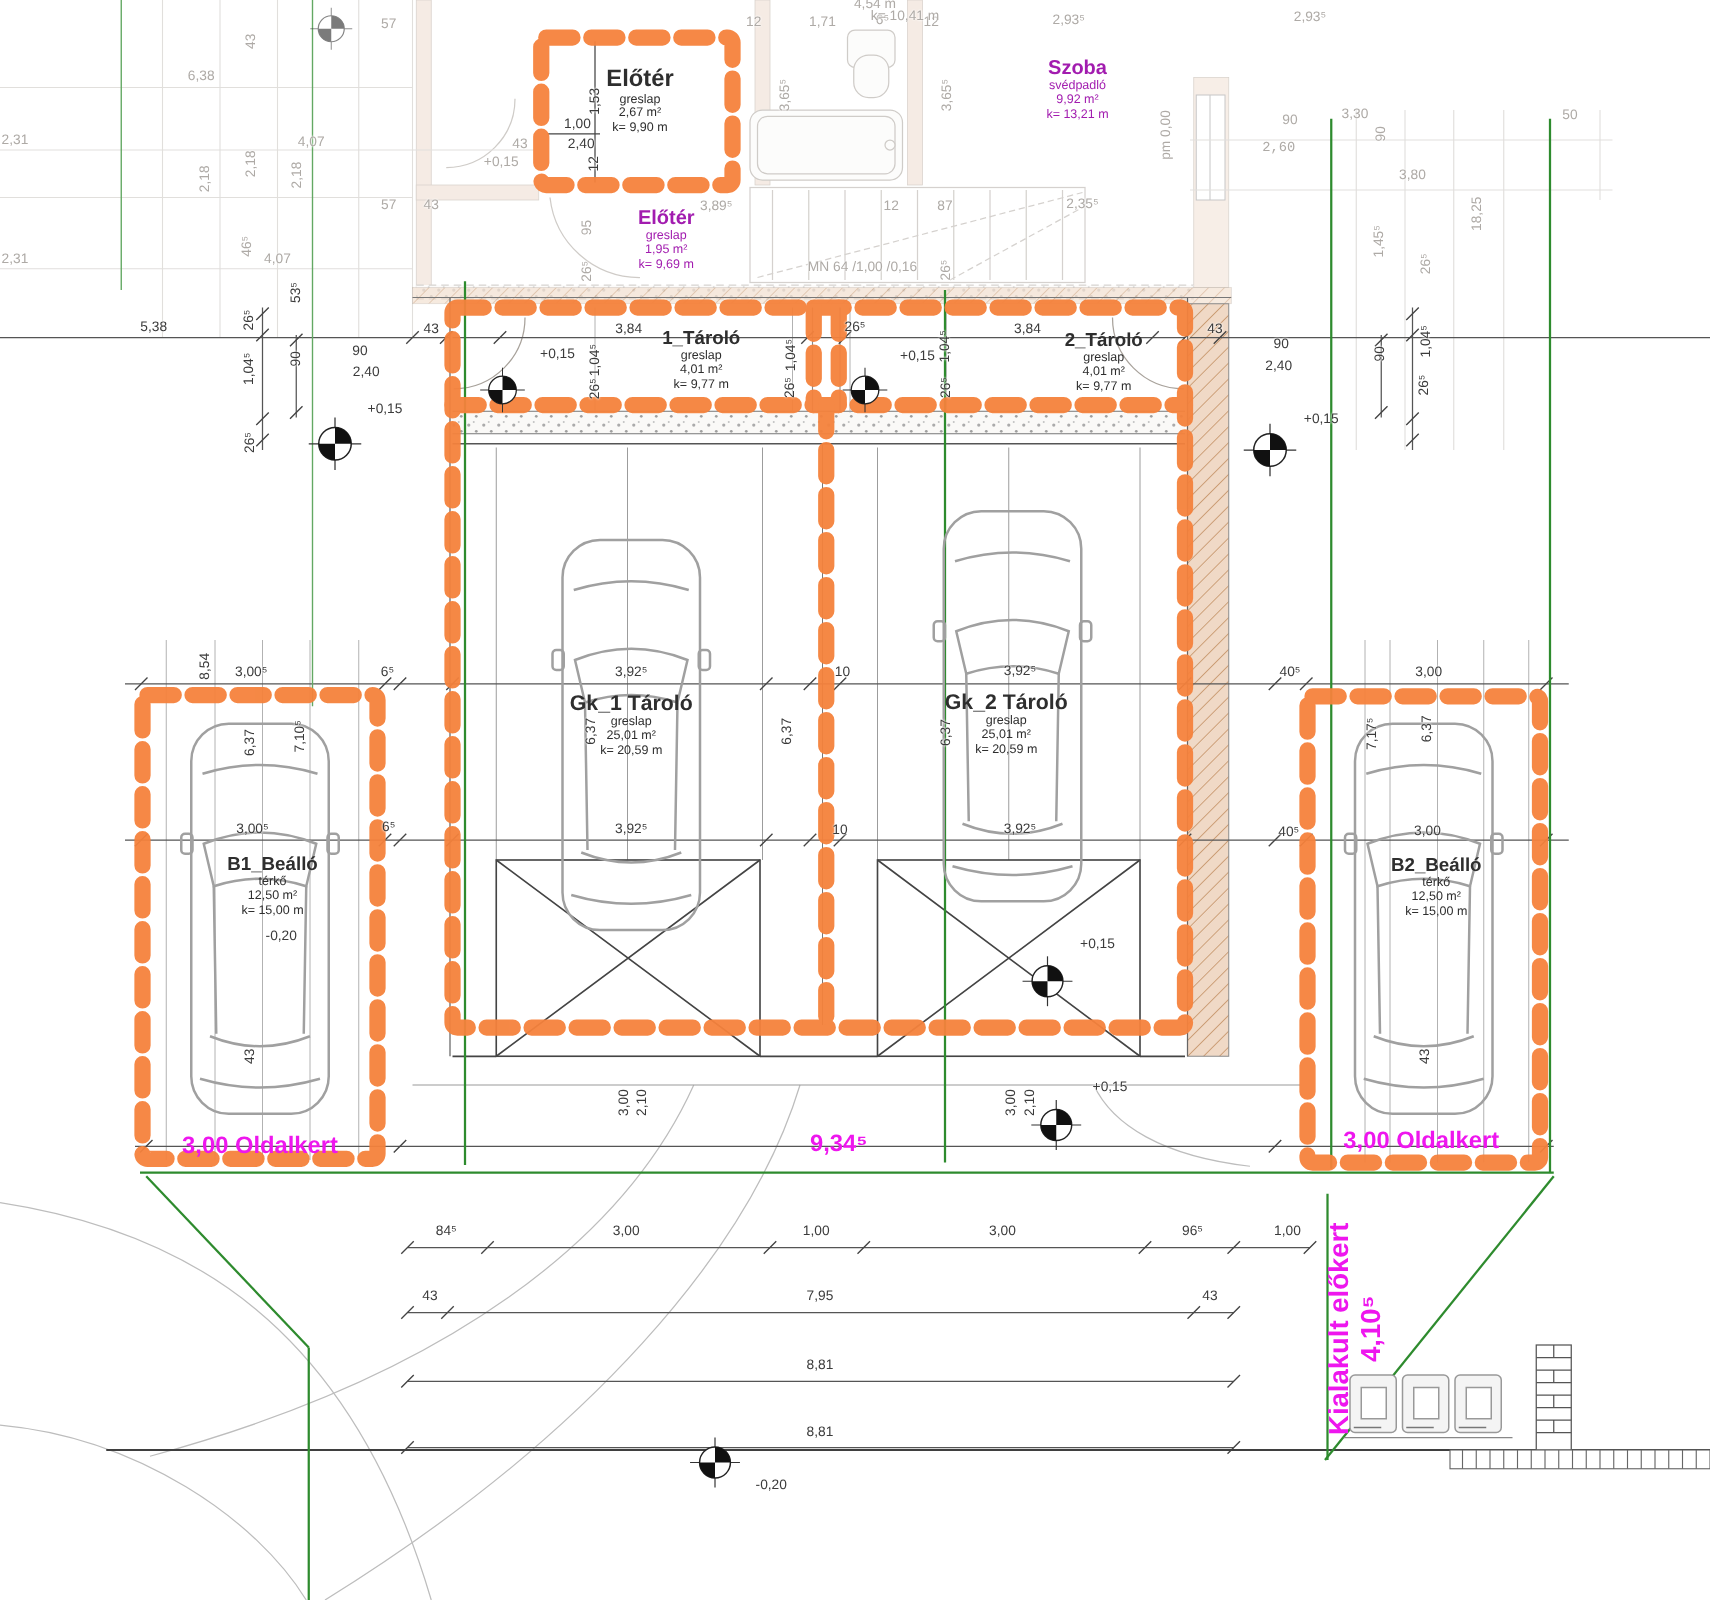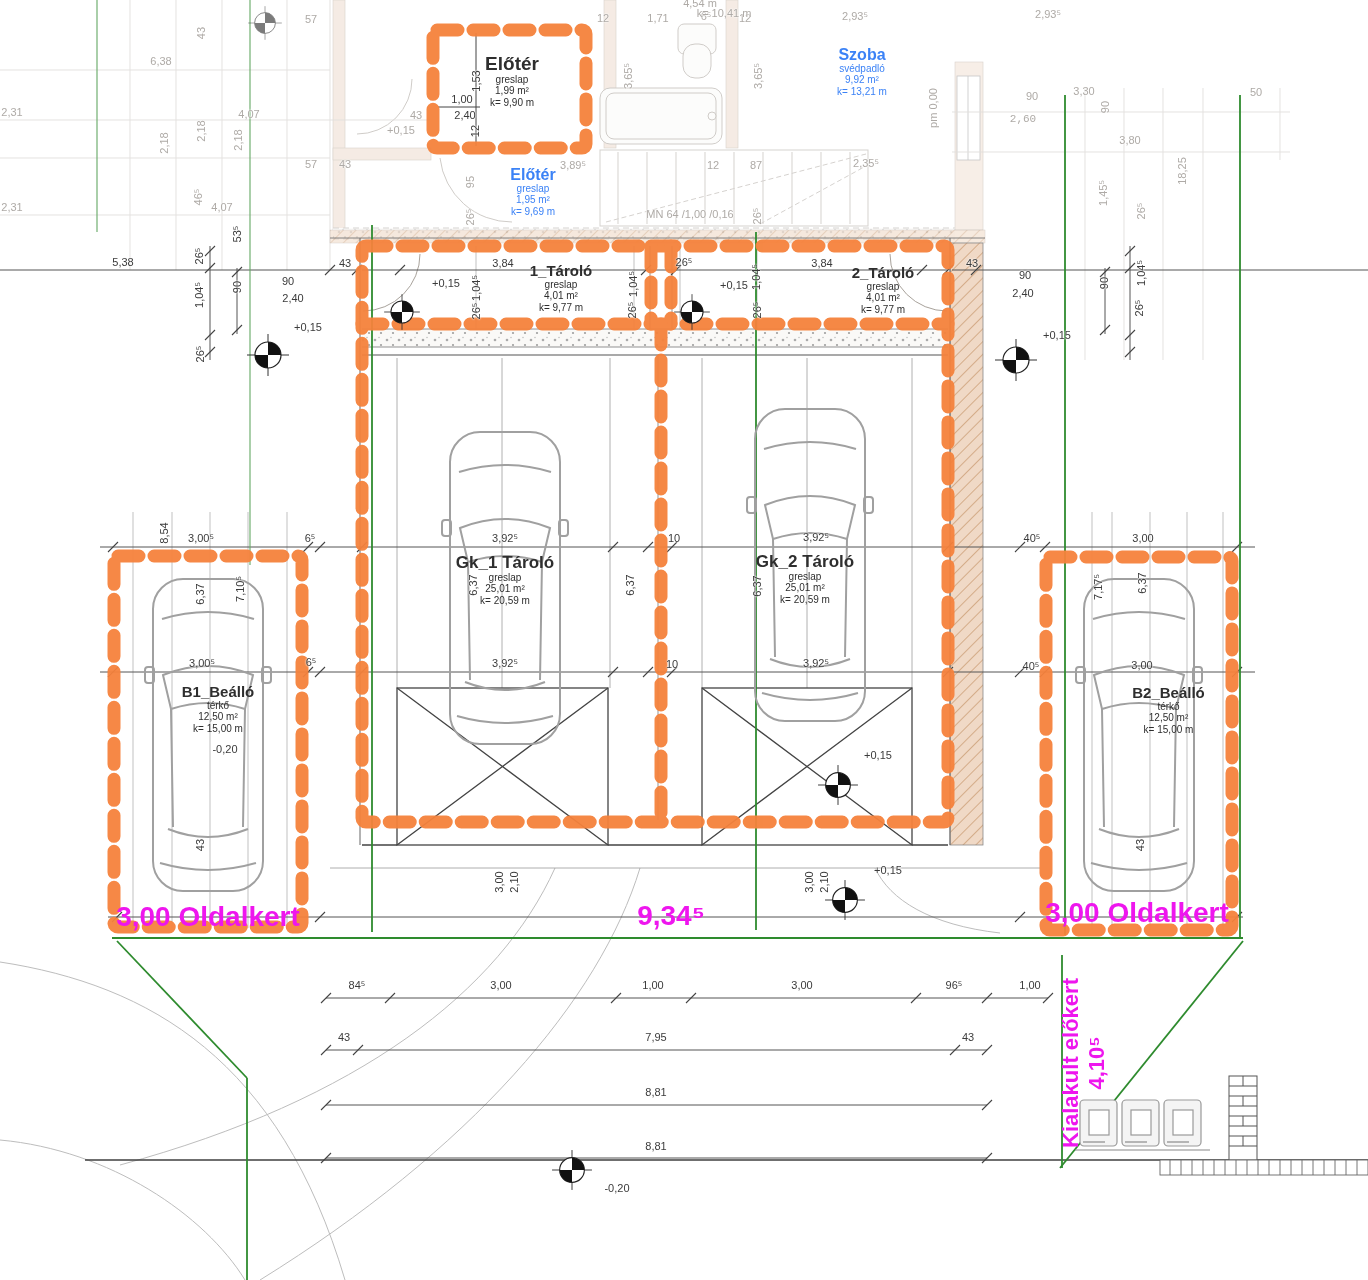--- a/index.html
+++ b/index.html
@@ -9,24 +9,24 @@
   .dim{position:absolute;transform:translate(-50%,-50%);font-size:11px;color:#3b3b3b;
        white-space:nowrap;text-shadow:0 0 2px #fff,0 0 2px #fff;z-index:5;}
   .dim.v{transform:translate(-50%,-50%) rotate(-90deg);}
   .dim.f{color:#aeaaa6;}
   .room{position:absolute;transform:translate(-50%,0);text-align:center;color:#2e2e2e;
         z-index:6;white-space:nowrap;}
   .room .rt{font-weight:bold;font-size:15px;line-height:17px;}
   .room .rl{font-size:10px;line-height:11.4px;}
   .room.big .rt{font-size:17px;line-height:19px;}
   .room.elot .rt{font-size:19px;line-height:20px;}
-  .room.fade{color:#3b82f6;}
+  .room.fade{color:#a21caf;}
   .room.fade .rt{font-size:16px;}
   .mg{position:absolute;transform:translate(-50%,-50%);color:#ee16ee;font-weight:bold;
-      font-size:28px;white-space:nowrap;z-index:7;}
+      font-size:19px;white-space:nowrap;z-index:7;}
   .mg.v{transform:translate(-50%,-50%) rotate(-90deg);font-size:22px;}
 </style>
 </head>
 <body>
 
 <div id="stage">
 <svg id="plan-svg" width="1368" height="1280" viewBox="0 0 1368 1280">
   <defs>
     <pattern id="hatchW" width="9" height="9" patternUnits="userSpaceOnUse" patternTransform="rotate(45)">
       <rect width="9" height="9" fill="#F0D9C6"></rect>
@@ -329,21 +329,21 @@
     <span class="dim" style="left: 1030px; top: 985px;">1,00</span>
     <span class="dim" style="left: 344px; top: 1037px;">43</span>
     <span class="dim" style="left: 656px; top: 1037px;">7,95</span>
     <span class="dim" style="left: 968px; top: 1037px;">43</span>
     <span class="dim" style="left: 656px; top: 1092px;">8,81</span>
     <span class="dim" style="left: 656px; top: 1146px;">8,81</span>
     <span class="dim" style="left: 617px; top: 1188px;">-0,20</span>
     <div class="room elot" style="left: 512px; top: 54px;">
       <div class="rt">Előtér</div>
       <div class="rl">greslap</div>
-      <div class="rl">1,99 m²</div>
+      <div class="rl">2,67 m²</div>
       <div class="rl">k= 9,90 m</div>
     </div>
     <div class="room fade" style="left: 533px; top: 166px;">
       <div class="rt">Előtér</div>
       <div class="rl">greslap</div>
       <div class="rl">1,95 m²</div>
       <div class="rl">k= 9,69 m</div>
     </div>
     <div class="room fade" style="left: 862px; top: 46px;">
       <div class="rt">Szoba</div>
@@ -374,21 +374,21 @@
       <div class="rl">greslap</div>
       <div class="rl">25,01 m²</div>
       <div class="rl">k= 20,59 m</div>
     </div>
     <div class="room " style="left: 218px; top: 683px;">
       <div class="rt">B1_Beálló</div>
       <div class="rl">térkő</div>
       <div class="rl">12,50 m²</div>
       <div class="rl">k= 15,00 m</div>
     </div>
-    <div class="room " style="left: 1149px; top: 684px; padding-left: 39px;">
+    <div class="room " style="left: 1149px; top: 684px;">
       <div class="rt">B2_Beálló</div>
       <div class="rl">térkő</div>
       <div class="rl">12,50 m²</div>
       <div class="rl">k= 15,00 m</div>
     </div>
     <span class="mg" style="left: 208px; top: 917px;">3,00 Oldalkert</span>
     <span class="mg" style="left: 671px; top: 916px;">9,34⁵</span>
     <span class="mg" style="left: 1137px; top: 913px;">3,00 Oldalkert</span>
     <span class="mg v" style="left: 1071px; top: 1063px;">Kialakult előkert</span>
     <span class="mg v" style="left: 1097px; top: 1063px;">4,10⁵</span>

